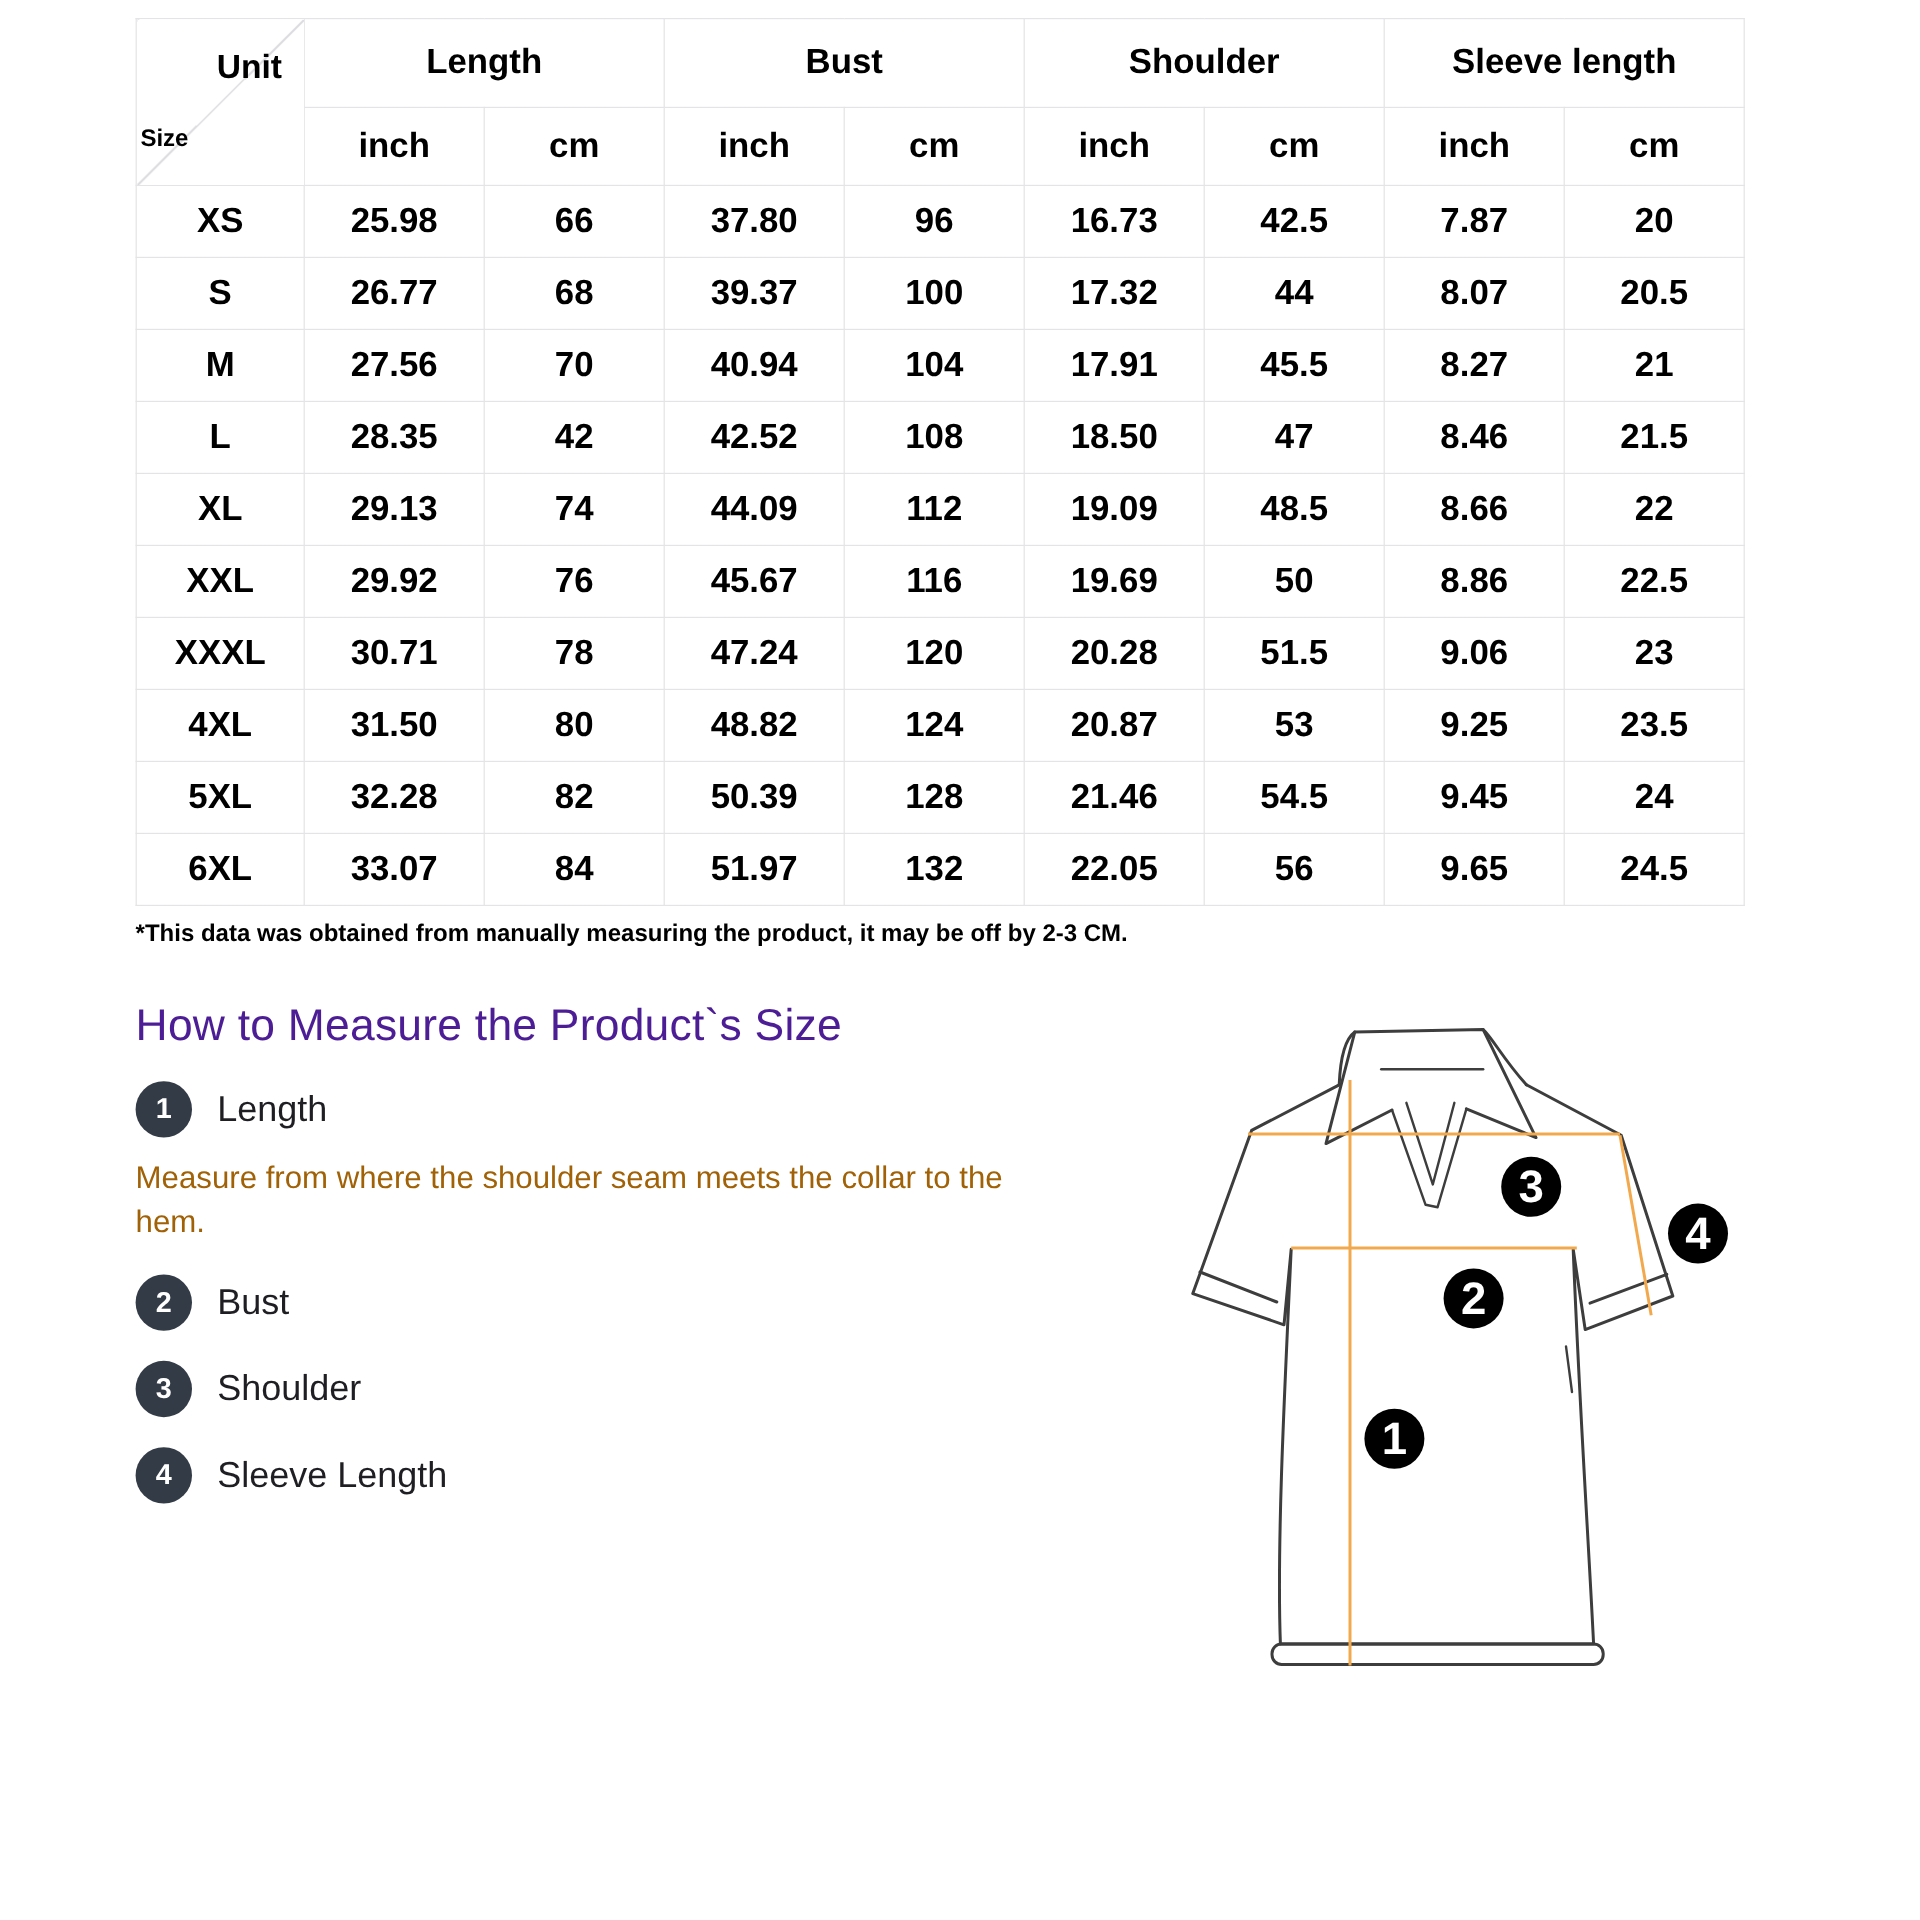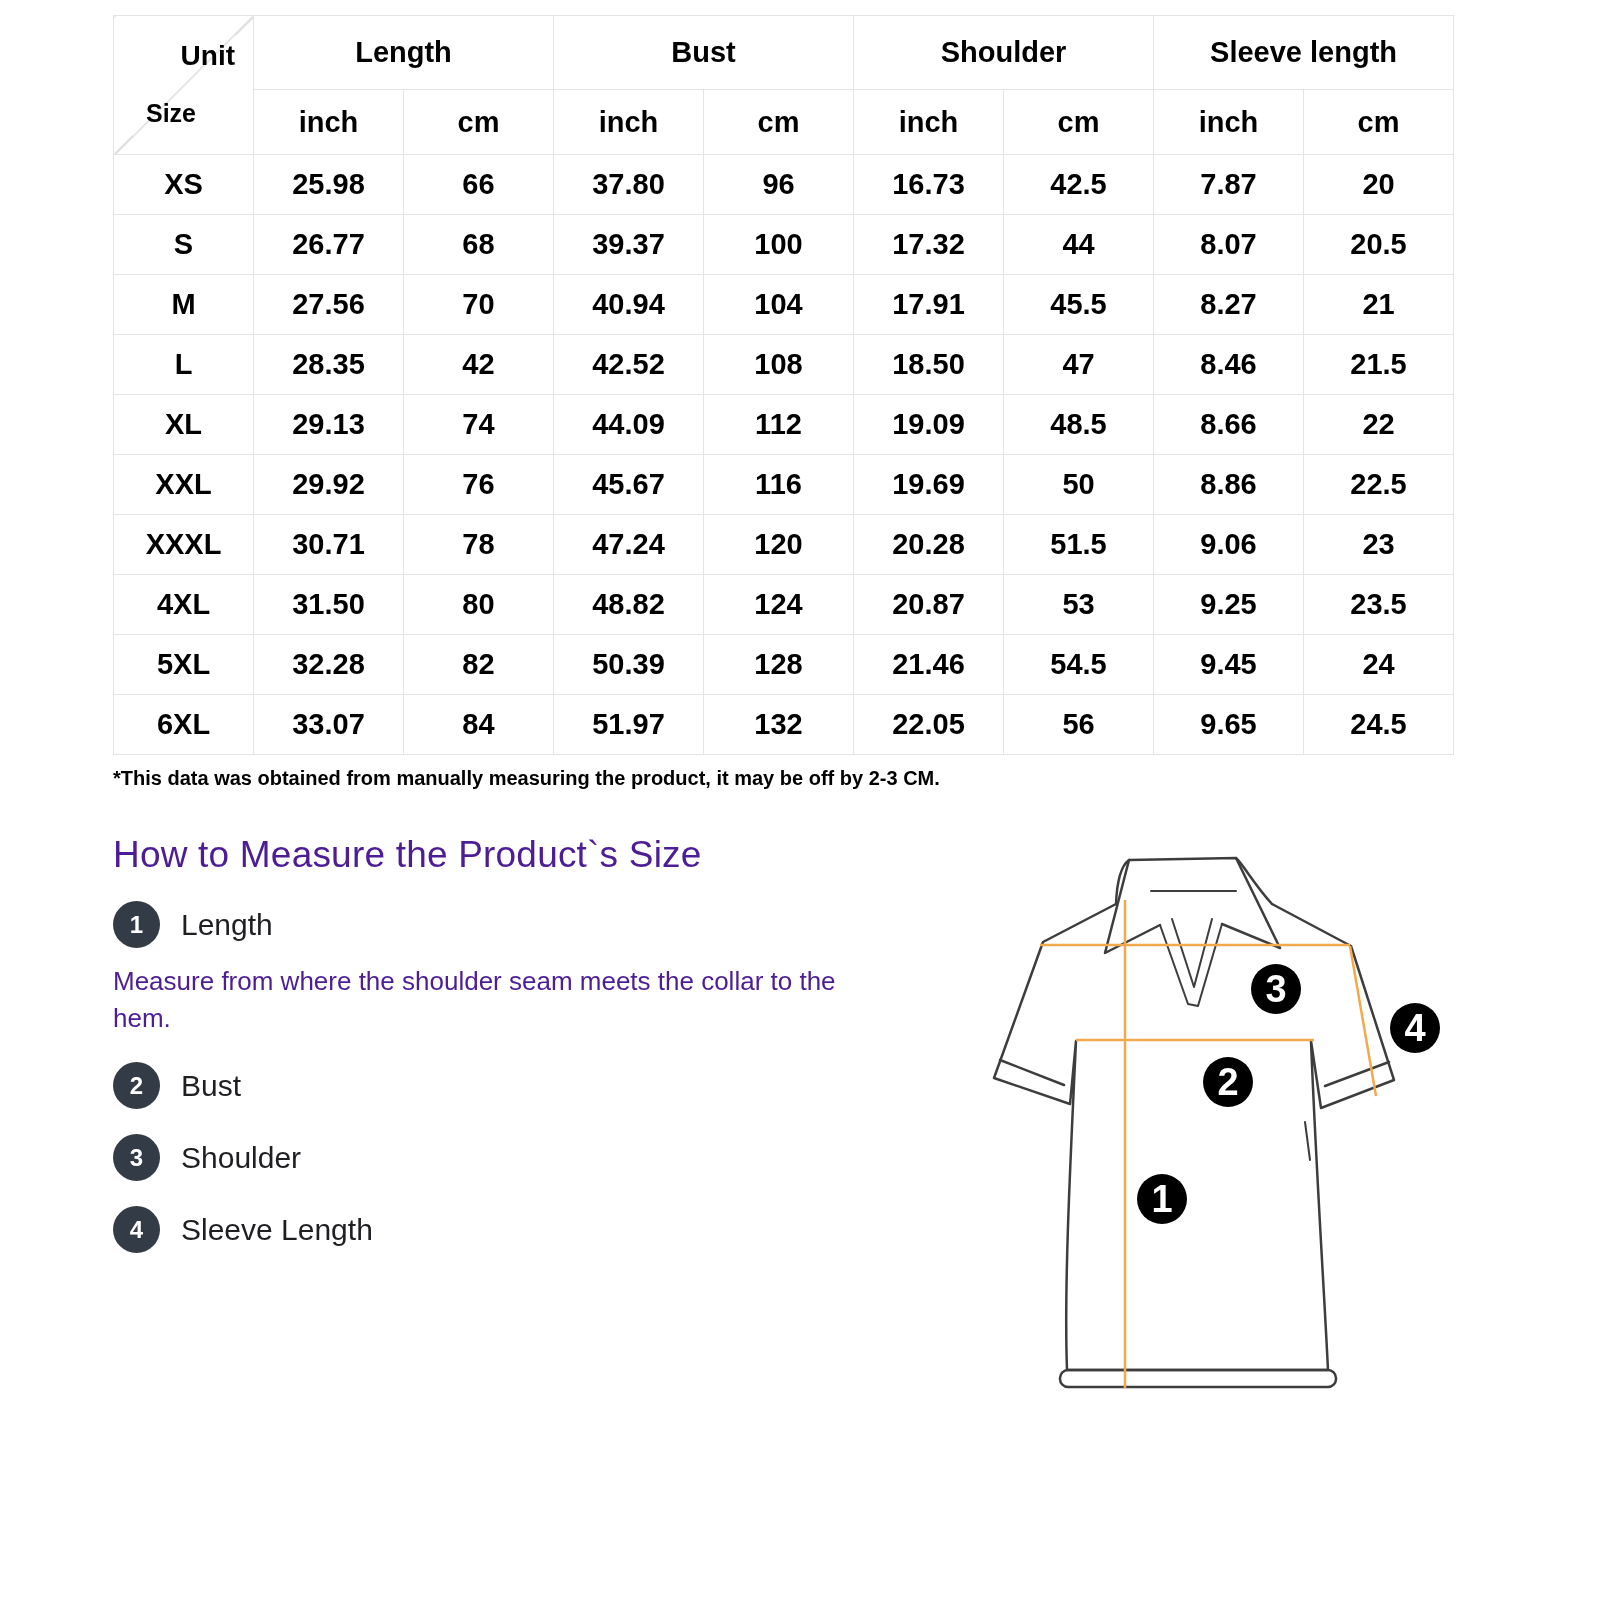--- a/index.html
+++ b/index.html
@@ -23,38 +23,38 @@
   .size-table col.c-val  { width:150px; }
 
   th.corner {
     position:relative;
     background:
       linear-gradient(to bottom right,
         transparent calc(50% - 0.8px), #dcdce0 calc(50% - 0.8px),
         #dcdce0 calc(50% + 0.8px), transparent calc(50% + 0.8px)) #fff;
   }
   th.corner .corner-unit { position:absolute; top:24px; right:18px; font-size:28px; }
-  th.corner .corner-size { position:absolute; bottom:26px; left:32px; font-size:25px; }
+  th.corner .corner-size { position:absolute; bottom:26px; left:3px; font-size:20px; }
 
   .footnote { margin-top:12px; font-size:20px; font-weight:700; color:#000000; }
 
   
   .section-title { margin-top:44px; font-size:37px; font-weight:400; color:#4c1d95; letter-spacing:0.2px; }
 
   .m-item { width:745px; }
   .m-item-head { display:flex; align-items:center; margin-top:25px; }
   .m-item:first-of-type .m-item-head { margin-top:22px; }
   .badge {
     flex:0 0 auto; width:47px; height:47px; border-radius:50%;
     background:#333b46; color:#fff; font-size:24px; font-weight:600;
     display:flex; align-items:center; justify-content:center;
   }
   .m-label { margin-left:21px; font-size:30px; font-weight:400; color:#1f1f23; }
   .m-desc {
-    margin-top:15px; font-size:26px; font-weight:400; color:#4c1d95;
+    margin-top:15px; font-size:26px; font-weight:400; color:#a16207;
     line-height:37px; white-space:pre-line;
   }
 
   
   .shirt { position:absolute; left:948px; top:838px; width:545px; height:575px; }
   .shirt .marker-num {
     fill:#fff; font-size:38px; font-weight:bold;
     font-family:"Liberation Sans", sans-serif; text-anchor:middle;
   }
 </style>

